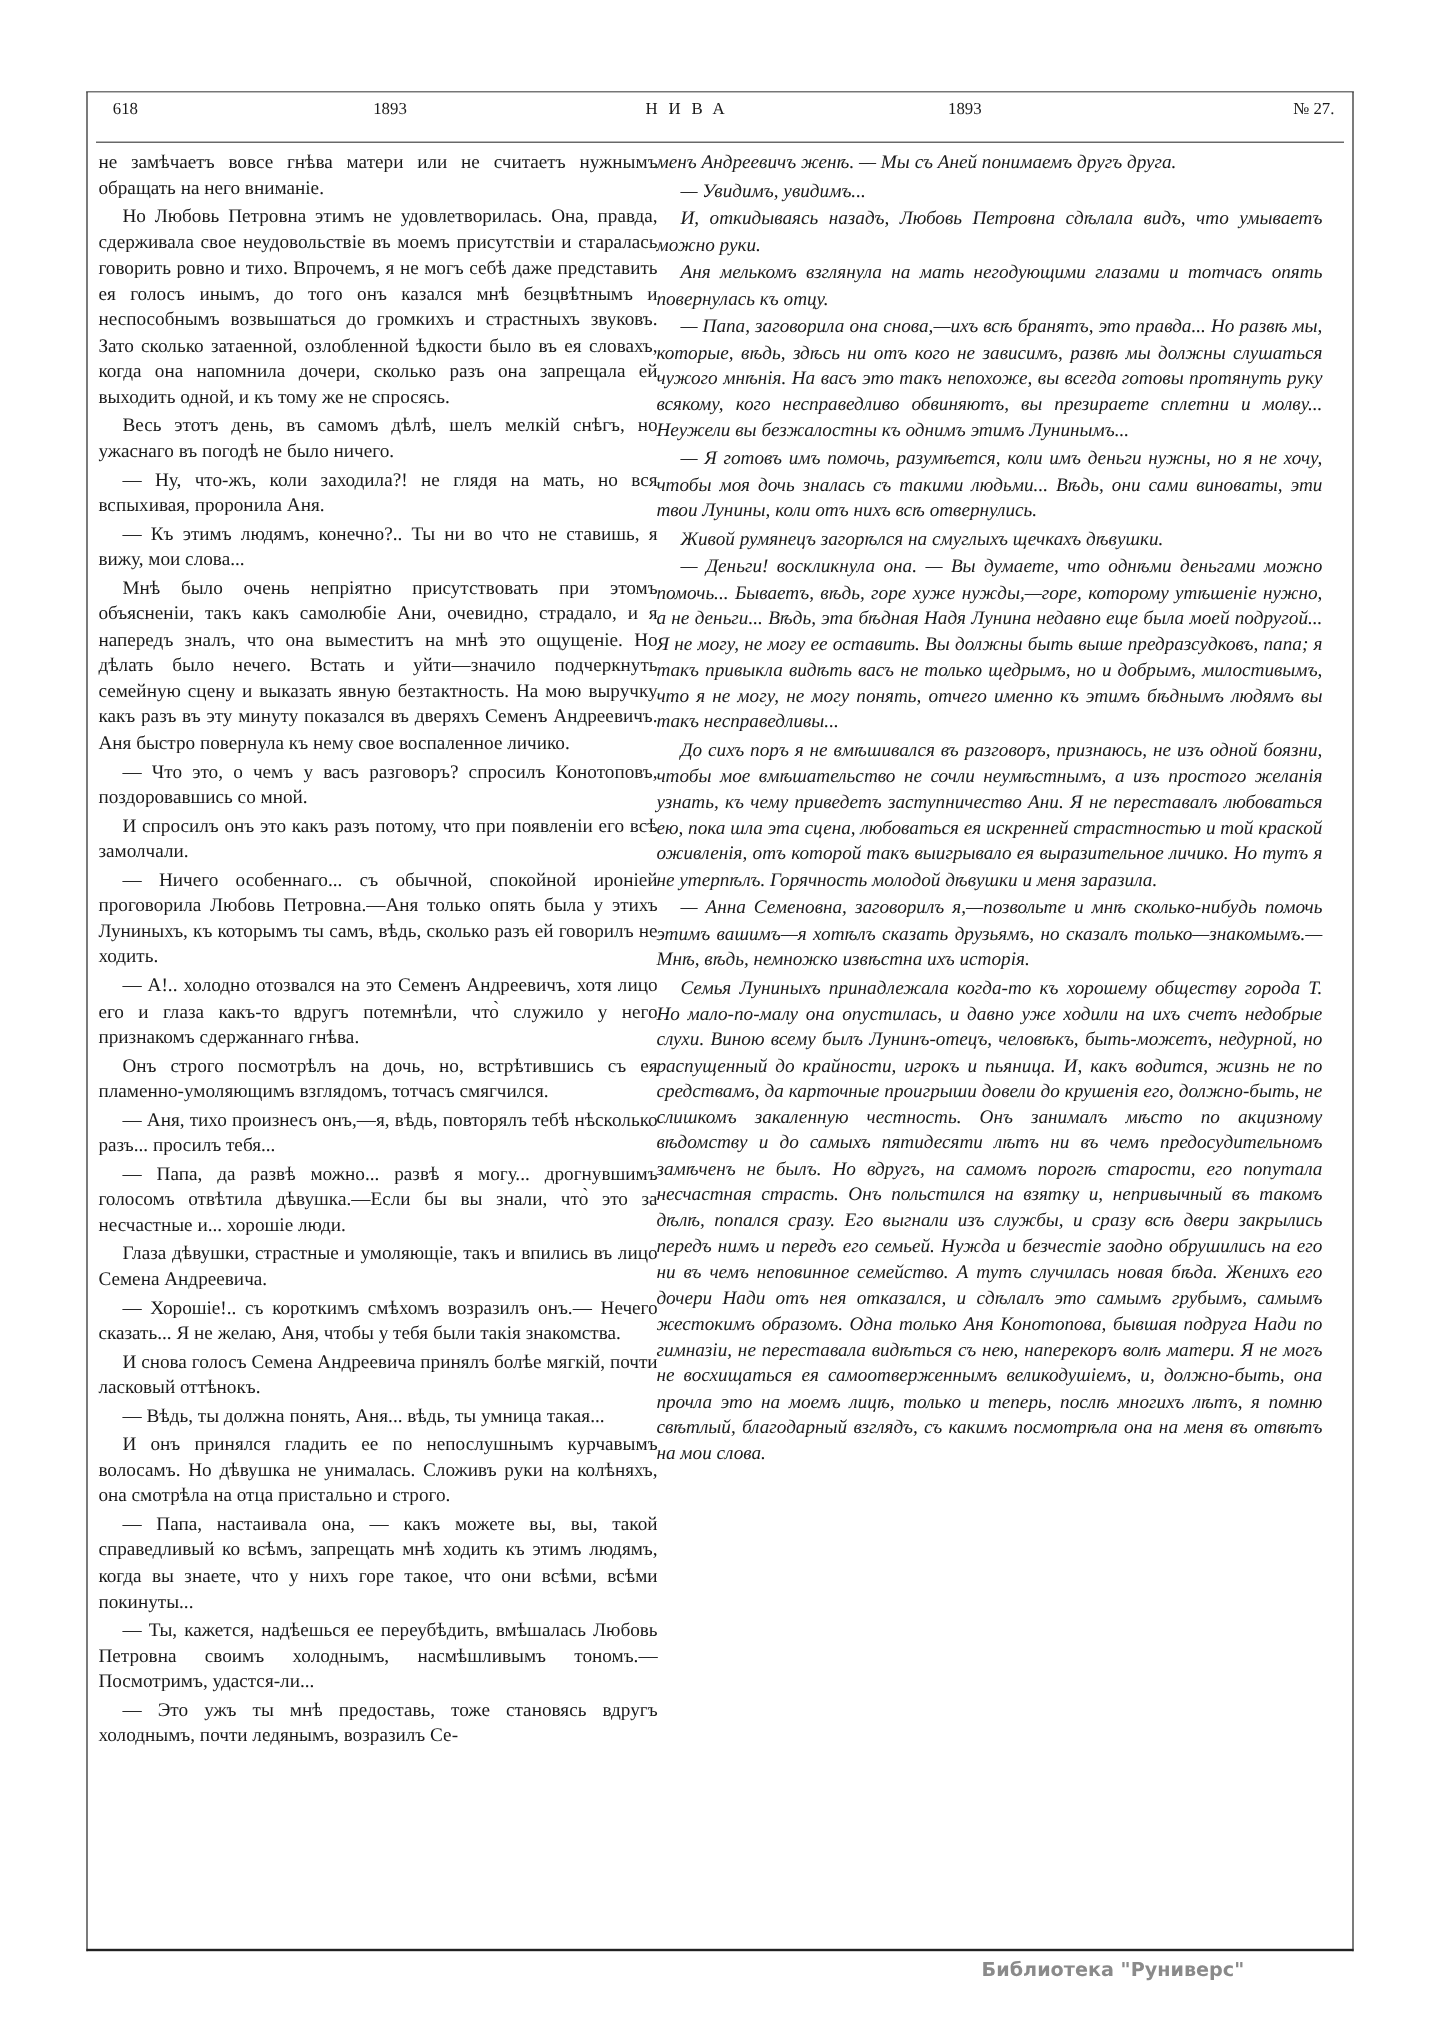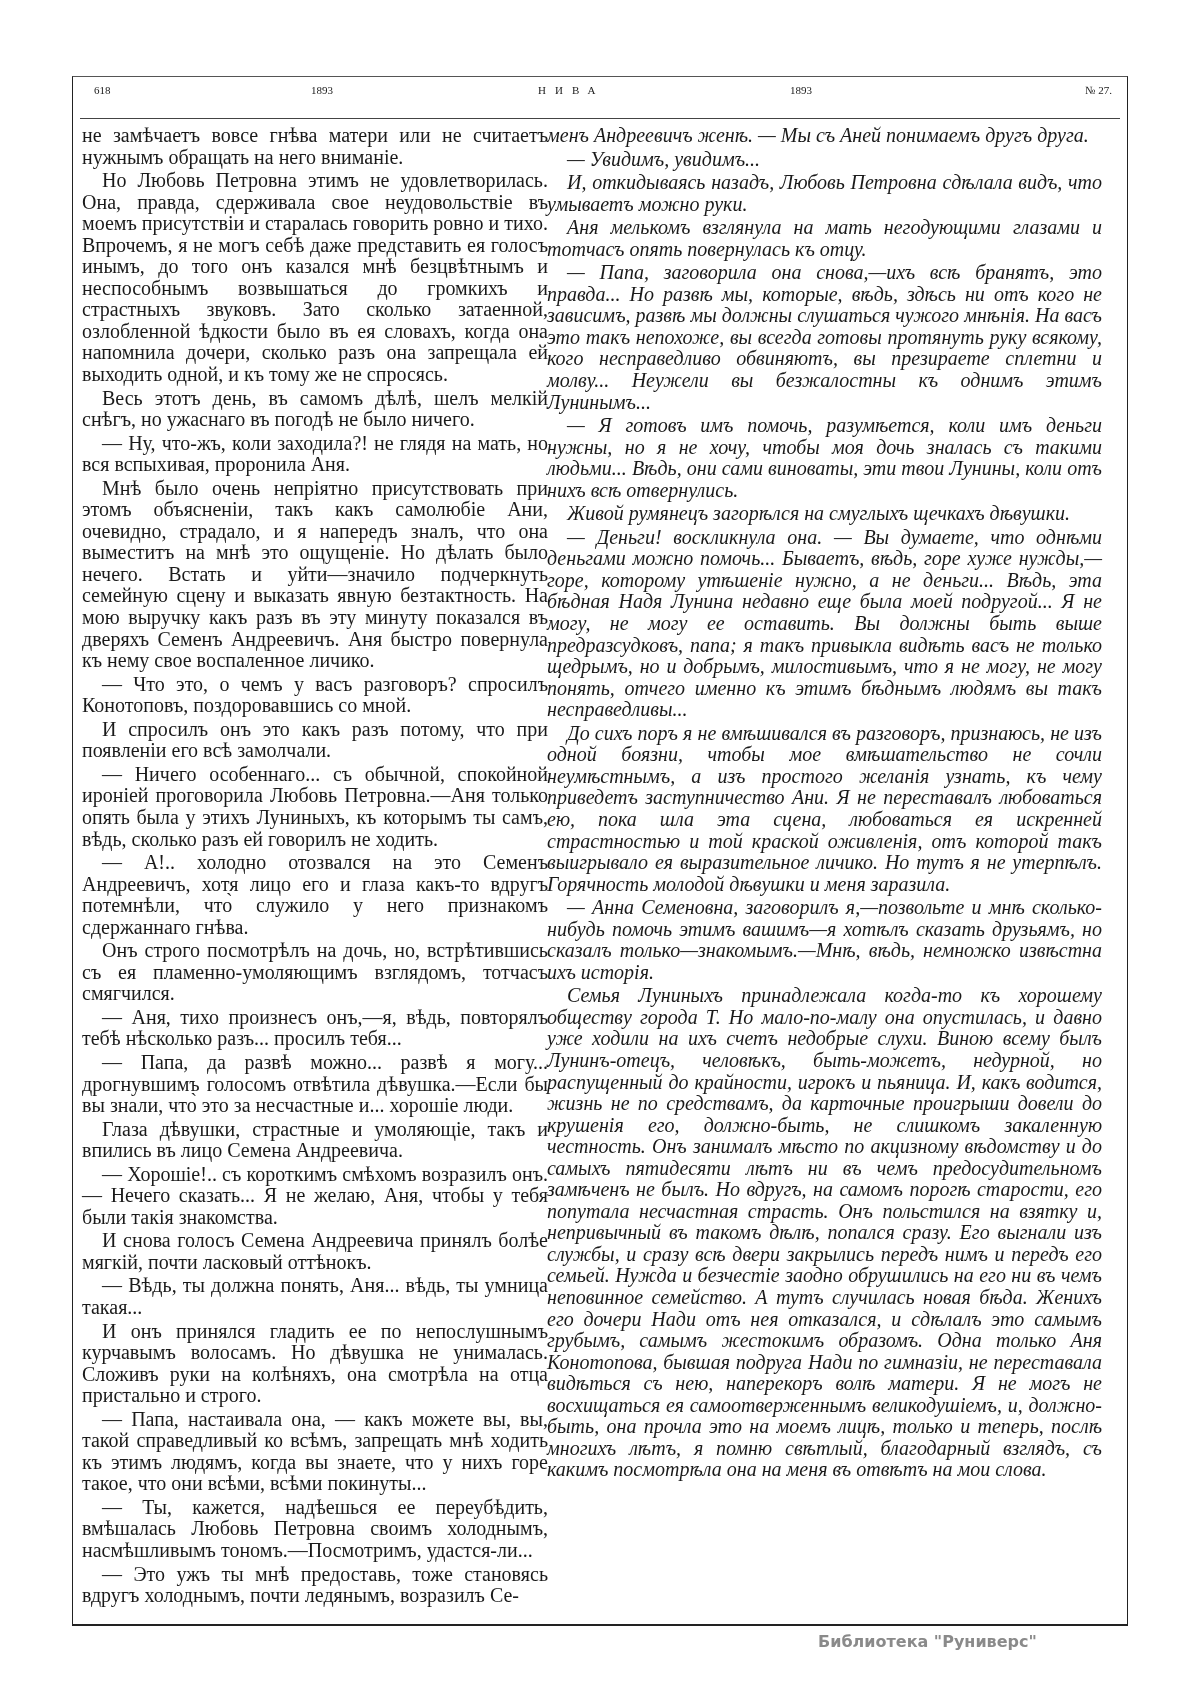--- a/index.html
+++ b/index.html
@@ -1,27 +1,27 @@
 <!DOCTYPE html>
 <html><head>
 <meta charset="utf-8">
 <style>
   html, body { margin: 0; padding: 0; background: #ffffff; }
   body { width: 1199px; height: 1690px; position: relative; overflow: hidden; font-family: "DejaVu Serif", "Liberation Serif", serif; color: #1a1a1a; }
   .frame { position: absolute; left: 72px; top: 76px; width: 1056px; height: 1550px; border-left: 1.5px solid #222; border-right: 1.5px solid #222; border-top: 1px solid #555; border-bottom: 2px solid #222; box-sizing: border-box; }
-  .header { position: absolute; left: 80px; top: 84px; width: 1040px; height: 26px; font-family: "Liberation Serif", "DejaVu Serif", serif; font-size: 11px; }
+  .header { position: absolute; left: 80px; top: 84px; width: 1040px; height: 26px; font-family: "Liberation Serif", "DejaVu Serif", serif; font-size: 14px; }
   .header span { position: absolute; top: 0; white-space: nowrap; }
   .h-page { left: 14px; }
   .h-year-l { left: 231px; }
   .h-title { left: 458px; letter-spacing: 9px; }
   .h-year-r { left: 710px; }
   .h-issue { right: 8px; }
   .rule { position: absolute; left: 80px; width: 1040px; height: 0; border-top: 1.5px solid #444; }
   .rule.top { top: 118px; }
-  .col { position: absolute; top: 125px; font-family: "Liberation Serif", "DejaVu Serif", serif; font-size: 20px; line-height: 21.55px; text-align: justify; }
+  .col { position: absolute; top: 125px; font-family: "Liberation Serif", "DejaVu Serif", serif; font-size: 16px; line-height: 21.55px; text-align: justify; }
   .col.left { left: 82px; width: 466px; }
   .col.right { left: 547px; width: 555px; font-style: italic; }
   .col p { margin: 0 0 2px 0; text-indent: 20px; hyphens: manual; }
   .col p.cont { text-indent: 0; }
   .watermark { position: absolute; left: 818px; top: 1632px; font-family: "DejaVu Sans", "Liberation Sans", sans-serif; font-weight: bold; font-size: 16px; color: #8a8a8a; }
 </style>
 </head>
 <body>
 
 <div class="frame"></div>
@@ -33,20 +33,21 @@
   <span class="h-year-r">1893</span>
   <span class="h-issue">№ 27.</span>
 </div>
 <div class="rule top"></div>
 
 <div class="col left" id="col-left">
     <p class="cont">не замѣчаетъ вовсе гнѣва матери или не считаетъ нужнымъ обращать на него вниманіе.</p>
     <p>Но Любовь Петровна этимъ не удовлетворилась. Она, правда, сдерживала свое неудовольствіе въ моемъ присутствіи и старалась говорить ровно и тихо. Впрочемъ, я не могъ себѣ даже представить ея голосъ инымъ, до того онъ казался мнѣ безцвѣтнымъ и неспособнымъ возвышаться до громкихъ и страстныхъ звуковъ. Зато сколько затаенной, озлобленной ѣдкости было въ ея словахъ, когда она напомнила дочери, сколько разъ она запрещала ей выходить одной, и къ тому же не спросясь.</p>
     <p>Весь этотъ день, въ самомъ дѣлѣ, шелъ мелкій снѣгъ, но ужаснаго въ погодѣ не было ничего.</p>
     <p>— Ну, что-жъ, коли заходила?! не глядя на мать, но вся вспыхивая, проронила Аня.</p>
+    <p>— Къ этимъ людямъ, конечно?.. Ты ни во что не ставишь, я вижу, мои слова...</p>
     <p>Мнѣ было очень непріятно присутствовать при этомъ объясненіи, такъ какъ самолюбіе Ани, очевидно, страдало, и я напередъ зналъ, что она выместитъ на мнѣ это ощущеніе. Но дѣлать было нечего. Встать и уйти—значило подчеркнуть семейную сцену и выказать явную безтактность. На мою выручку какъ разъ въ эту минуту показался въ дверяхъ Семенъ Андреевичъ. Аня быстро повернула къ нему свое воспаленное личико.</p>
     <p>— Что это, о чемъ у васъ разговоръ? спросилъ Конотоповъ, поздоровавшись со мной.</p>
     <p>И спросилъ онъ это какъ разъ потому, что при появленіи его всѣ замолчали.</p>
     <p>— Ничего особеннаго... съ обычной, спокойной ироніей проговорила Любовь Петровна.—Аня только опять была у этихъ Луниныхъ, къ которымъ ты самъ, вѣдь, сколько разъ ей говорилъ не ходить.</p>
     <p>— А!.. холодно отозвался на это Семенъ Андреевичъ, хотя лицо его и глаза какъ-то вдругъ потемнѣли, что̀ служило у него признакомъ сдержаннаго гнѣва.</p>
     <p>Онъ строго посмотрѣлъ на дочь, но, встрѣтившись съ ея пламенно-умоляющимъ взглядомъ, тотчасъ смягчился.</p>
     <p>— Аня, тихо произнесъ онъ,—я, вѣдь, повторялъ тебѣ нѣсколько разъ... просилъ тебя...</p>
     <p>— Папа, да развѣ можно... развѣ я могу... дрогнувшимъ голосомъ отвѣтила дѣвушка.—Если бы вы знали, что̀ это за несчастные и... хорошіе люди.</p>
     <p>Глаза дѣвушки, страстные и умоляющіе, такъ и впились въ лицо Семена Андреевича.</p>
     <p>— Хорошіе!.. съ короткимъ смѣхомъ возразилъ онъ.— Нечего сказать... Я не желаю, Аня, чтобы у тебя были такія знакомства.</p>

